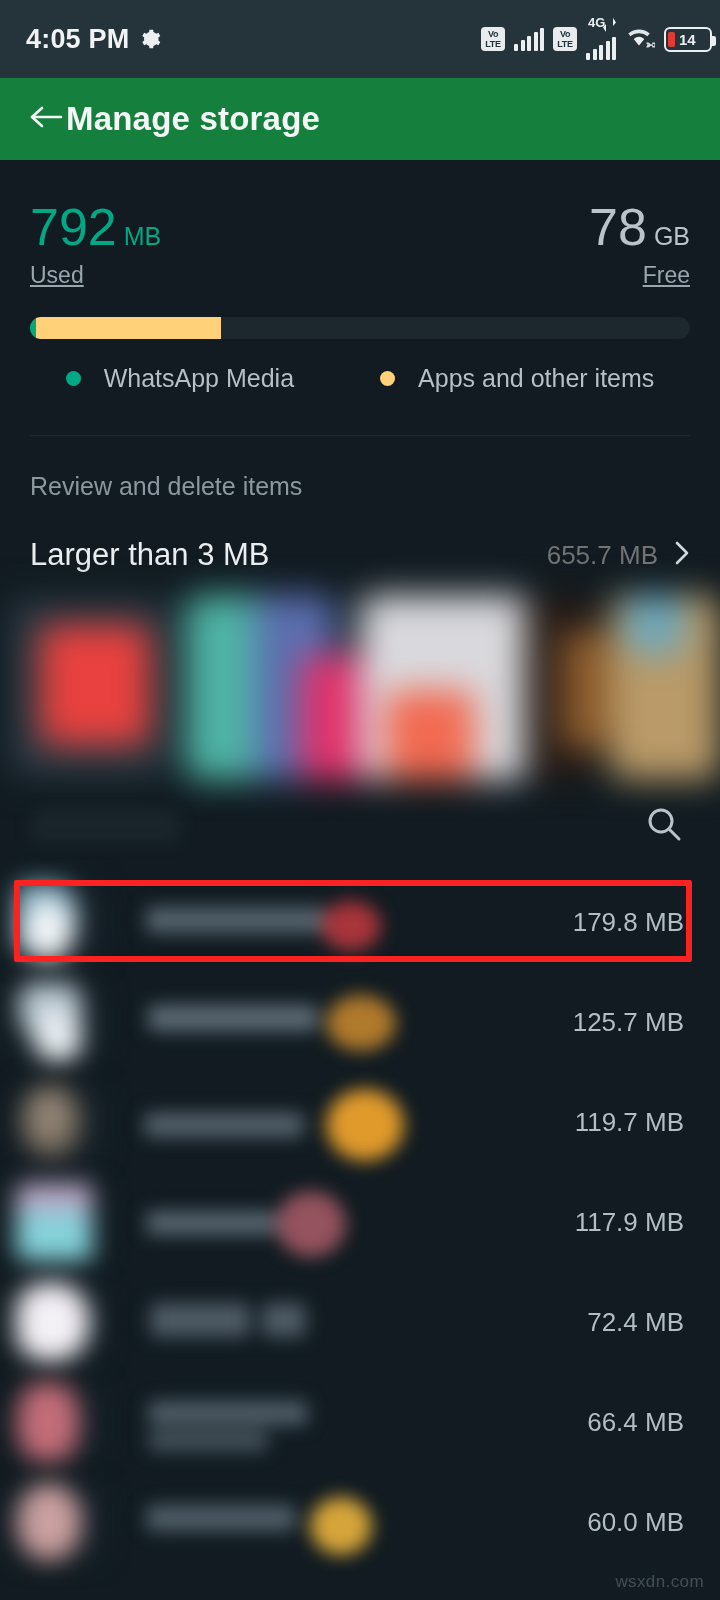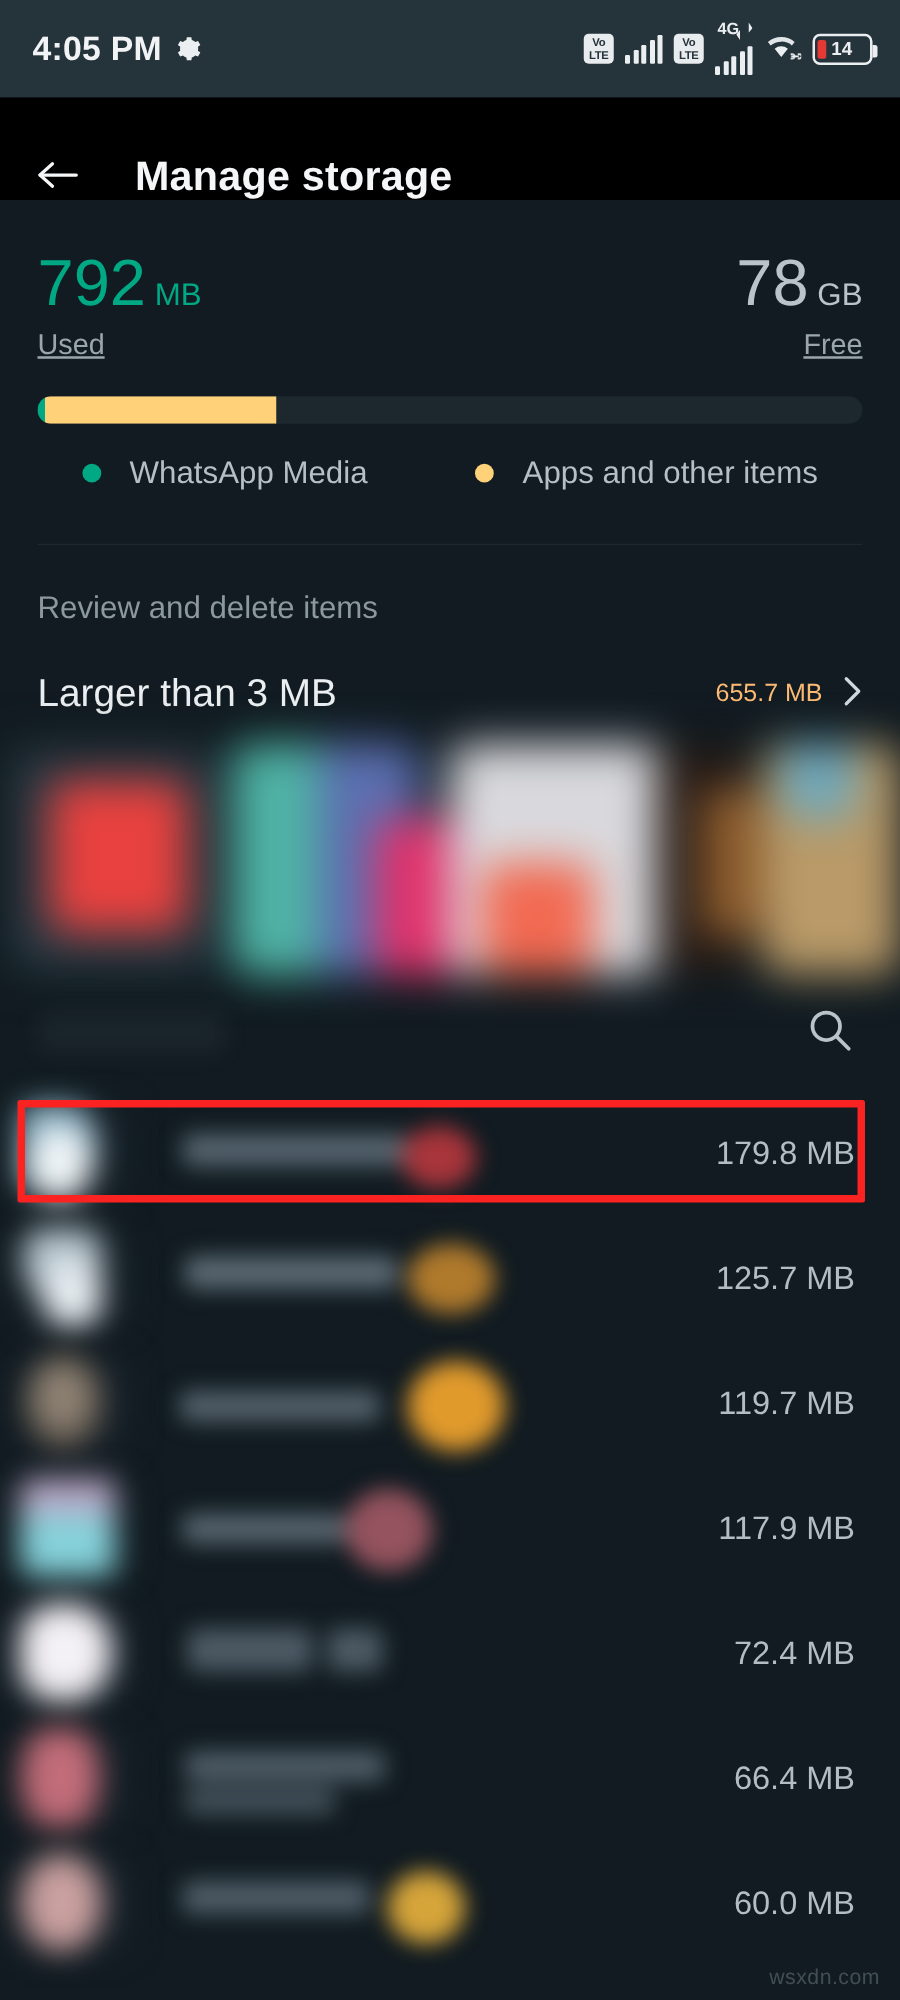--- a/index.html
+++ b/index.html
@@ -8,21 +8,21 @@
     background:#0e161c;
     font-family:"Liberation Sans", sans-serif;
     overflow:hidden;
   }
   .screen { position:relative; width:720px; height:1600px; background:#111b21; }
 
   
   .statusbar {
     height:78px; background:#25333b;
     display:flex; align-items:center; justify-content:space-between;
-    padding:0 22px 0 26px;
+    padding:0 8px 0 26px;
   }
   .sb-left { display:flex; align-items:center; gap:10px; }
   .sb-time { color:#f1f3f4; font-size:27px; font-weight:700; letter-spacing:.2px; }
   .gear-ic { width:22px; height:22px; display:block; }
   .sb-right { display:flex; align-items:center; gap:9px; }
   .volte {
     width:24px; height:24px; border-radius:4px; background:#e9ecee;
     color:#25333b; font-size:9px; font-weight:700; line-height:10px;
     display:flex; flex-direction:column; align-items:center; justify-content:center;
     letter-spacing:-.3px;
@@ -42,22 +42,22 @@
   }
   .battery:after{
     content:""; position:absolute; right:-6px; top:7px;
     width:4px; height:10px; background:#eceff1; border-radius:0 2px 2px 0;
   }
   .bat-fill { width:7px; height:15px; background:#e53935; border-radius:2px; }
   .bat-num { color:#eceff1; font-size:15px; font-weight:700; margin-left:4px; }
 
   
   .appbar {
-    height:82px; background:#000000;
-    display:flex; align-items:flex-end; padding:0 28px; gap:42px;
+    height:82px; background:#15803d;
+    display:flex; align-items:center; padding:0 28px; 
   }
   .back-ic { width:38px; height:30px; flex:none; }
   .appbar-title { color:#f4f6f7; font-size:33px; font-weight:700; letter-spacing:.2px; }
 
   
   .summary { padding:40px 30px 0 30px; background:#111b21; }
   .sum-row { display:flex; justify-content:space-between; align-items:flex-end; }
   .sum-col .big { font-size:52px; font-weight:400; line-height:54px; }
   .sum-col .unit { font-size:25px; font-weight:400; margin-left:7px; }
   .sum-col .cap { font-size:23px; margin-top:8px; display:block;text-decoration:underline; }
@@ -82,21 +82,21 @@
   .divider { height:1px; background:#1d272e; margin:42px 0 0 0; }
 
   
   .review { padding:36px 30px 0 30px; }
   .review-head { color:#8c989f; font-size:25px; }
   .larger-row {
     margin-top:36px; display:flex; align-items:center; justify-content:space-between;
   }
   .larger-left { color:#eceff1; font-size:31px; }
   .larger-right { display:flex; align-items:center; gap:16px; }
-  .larger-size { color:#fdba74; font-size:20px; }
+  .larger-size { color:#737373; font-size:26px; }
   .chev { width:16px; height:26px; }
 
   
   .thumbstrip {
     margin-top:22px; height:185px; width:100%;
     position:relative; overflow:hidden;
     background:#101a20;
     filter:blur(17px);
   }
   .tb { position:absolute; border-radius:14px; }

